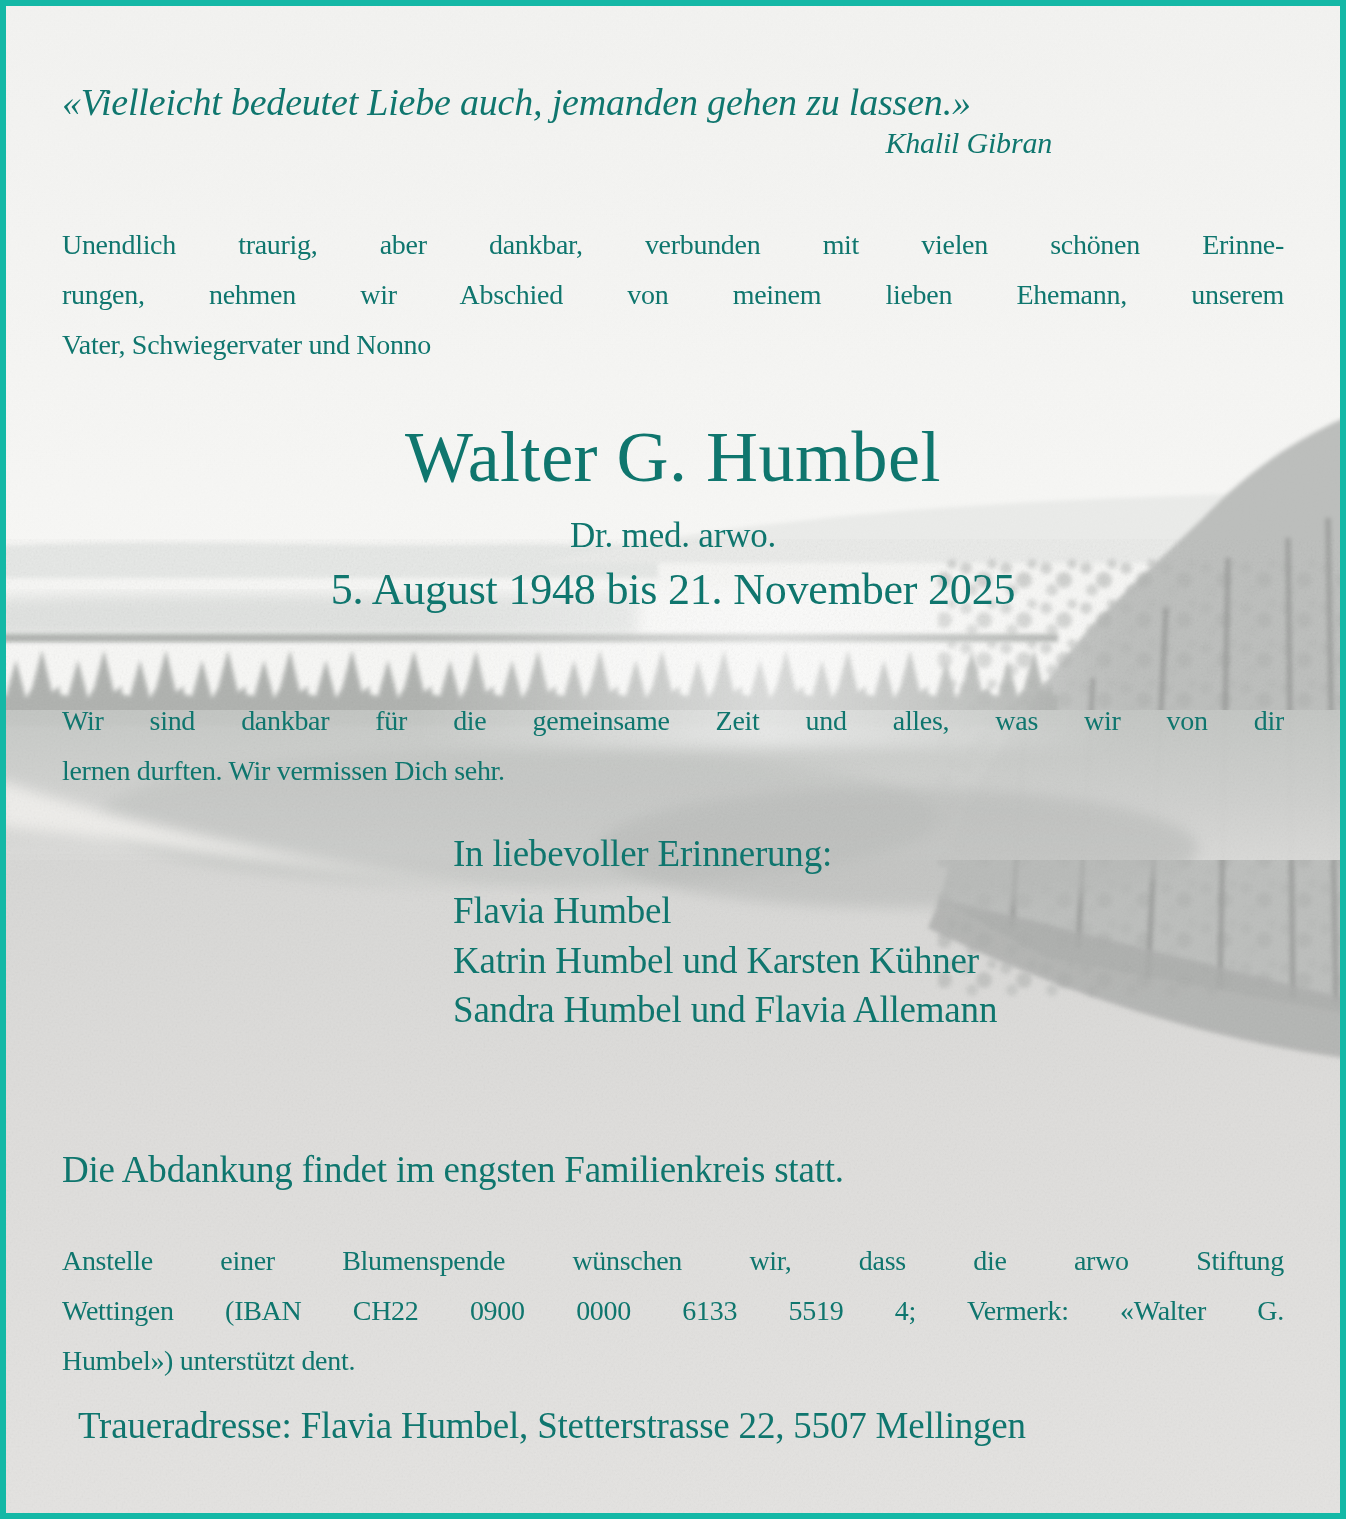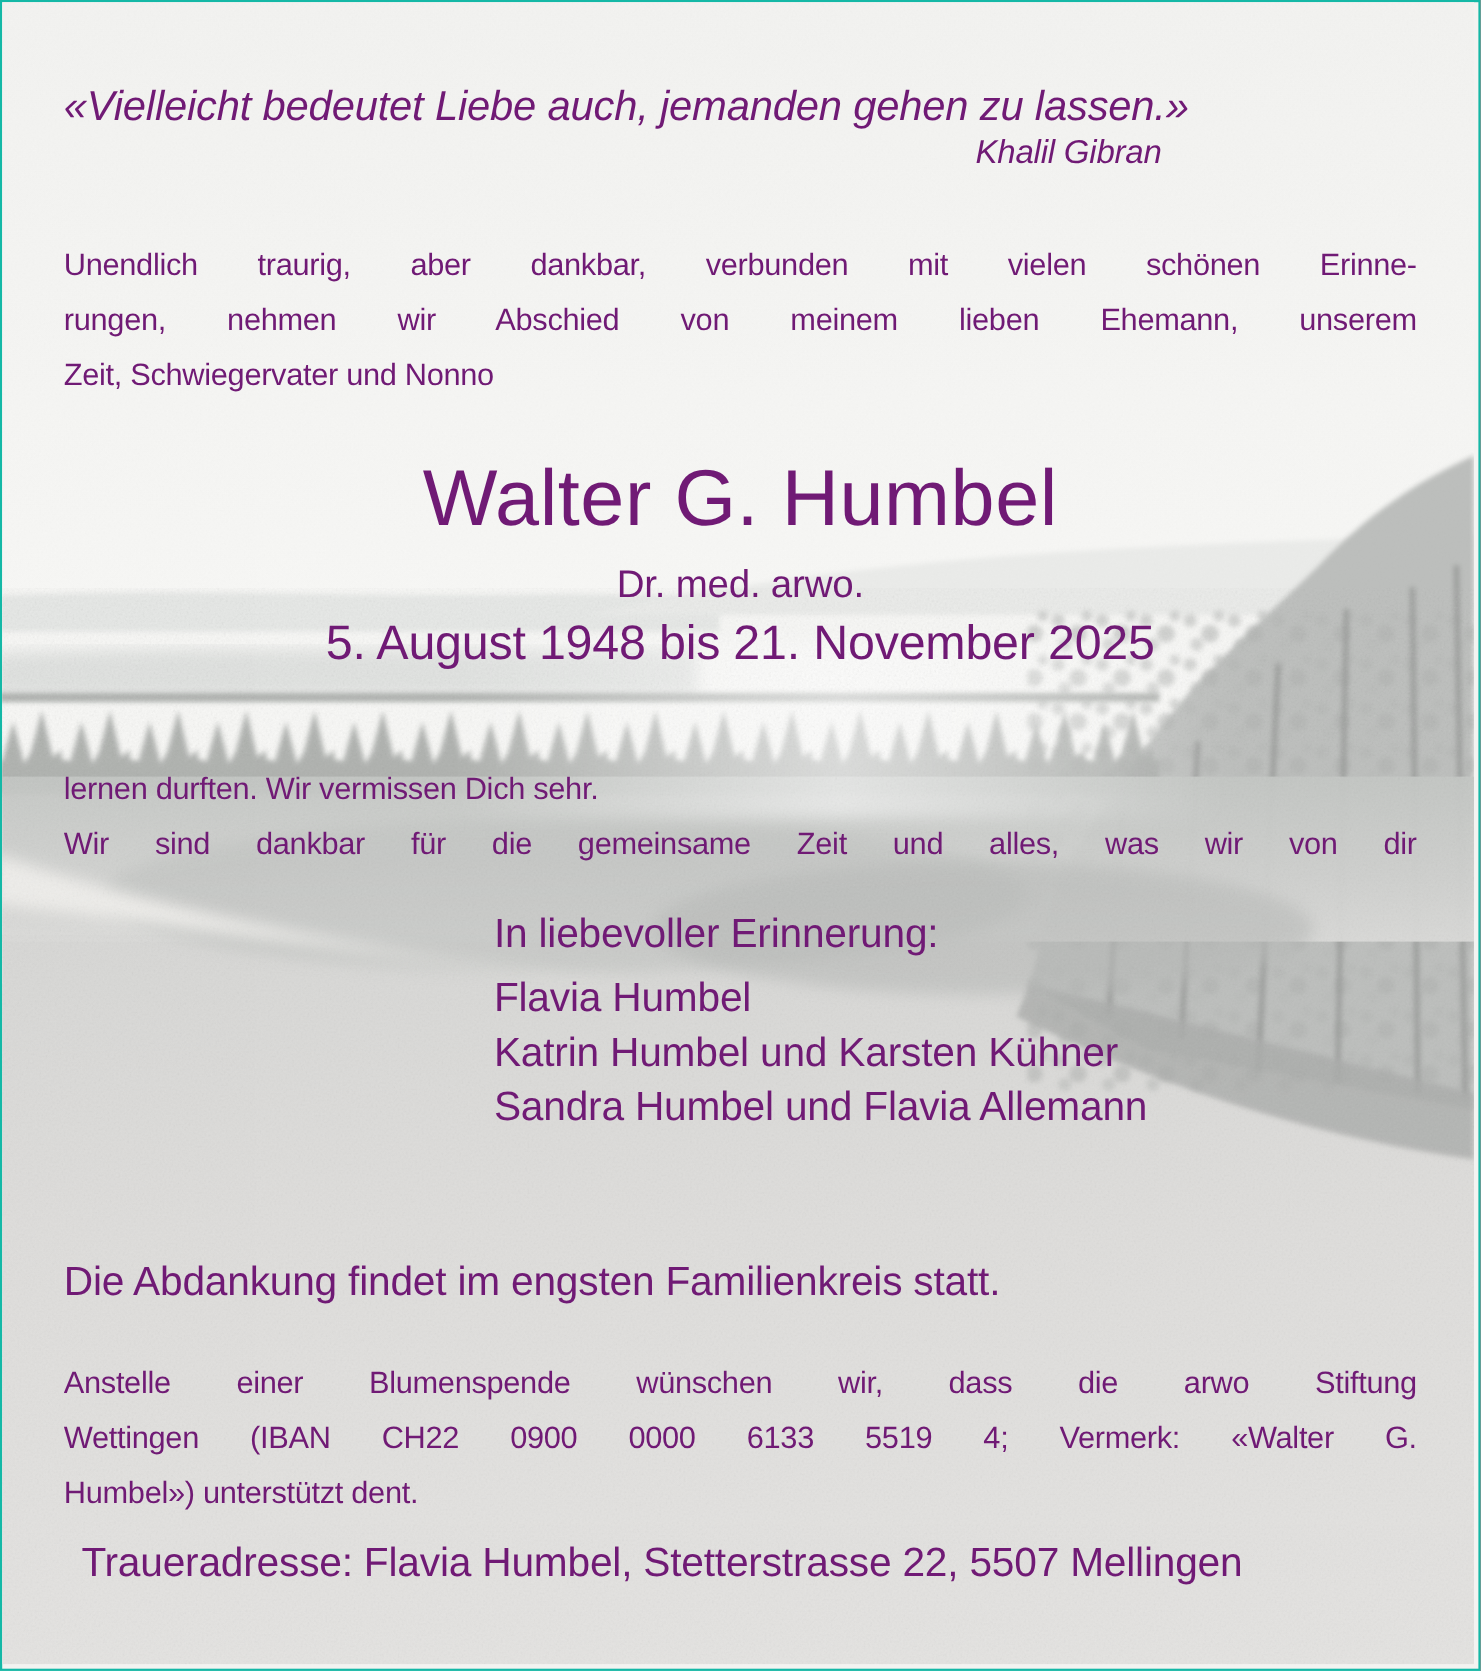--- a/index.html
+++ b/index.html
@@ -1,24 +1,24 @@
 <!DOCTYPE html>
 <html><head>
 <meta charset="utf-8">
 <style>
   html,body{margin:0;padding:0;background:#3a3a3a;}
   .page{
     position:relative;
     width:1346px;height:1519px;
     box-sizing:border-box;
-    border:2px solid #14b8a6;
+    border:6px solid #14b8a6;
     background:#f3f3f1;
     overflow:hidden;
-    font-family:Liberation Sans, sans-serif;
-    color:#701a75;
+    font-family:Liberation Serif, serif;
+    color:#0f766e;
   }
   .bg{position:absolute;top:-8px;left:-8px;width:1346px;height:1519px;pointer-events:none;}
   .txt{position:absolute;letter-spacing:-0.2px;}
   .quote-line{top:74px;left:56px;right:56px;font-size:38px;font-style:italic;}
   .quote-author{top:120px;right:288px;font-size:30px;font-style:italic;}
   .para{left:56px;right:56px;font-size:28px;line-height:50px;letter-spacing:-0.3px;}
   .para .ln{height:50px;overflow:hidden;}
   .jl{text-align:justify;text-align-last:justify;}
   .intro{top:214px;}
   .name{top:404px;left:0;right:0;text-align:center;font-size:72px;line-height:94px;letter-spacing:0.5px;}
@@ -112,30 +112,30 @@
     <rect x="0" y="630" width="1346" height="889" filter="url(#grain)" opacity="0.10"></rect>
     <rect x="0" y="0" width="1346" height="630" filter="url(#grain)" opacity="0.03"></rect>
   </svg>
 
   <div class="txt quote-line">«Vielleicht bedeutet Liebe auch, jemanden gehen zu lassen.»</div>
   <div class="txt quote-author">Khalil Gibran</div>
 
   <div class="txt para intro">
     <div class="ln jl">Unendlich traurig, aber dankbar, verbunden mit vielen schönen Erinne-</div>
     <div class="ln jl">rungen, nehmen wir Abschied von meinem lieben Ehemann, unserem</div>
-    <div class="ln">Zeit, Schwiegervater und Nonno</div>
+    <div class="ln">Vater, Schwiegervater und Nonno</div>
   </div>
 
   <div class="txt name">Walter G. Humbel</div>
   <div class="txt title">Dr. med. arwo.</div>
   <div class="txt dates">5. August 1948 bis 21. November 2025</div>
 
   <div class="txt para gratitude">
+    <div class="ln jl">Wir sind dankbar für die gemeinsame Zeit und alles, was wir von dir</div>
     <div class="ln">lernen durften. Wir vermissen Dich sehr.</div>
-    <div class="ln jl">Wir sind dankbar für die gemeinsame Zeit und alles, was wir von dir</div>
   </div>
 
   <div class="txt memory-heading">In liebevoller Erinnerung:</div>
   <div class="txt family">
     <div>Flavia Humbel</div>
     <div>Katrin Humbel und Karsten Kühner</div>
     <div>Sandra Humbel und Flavia Allemann</div>
   </div>
 
   <div class="txt funeral-note">Die Abdankung findet im engsten Familienkreis statt.</div>

